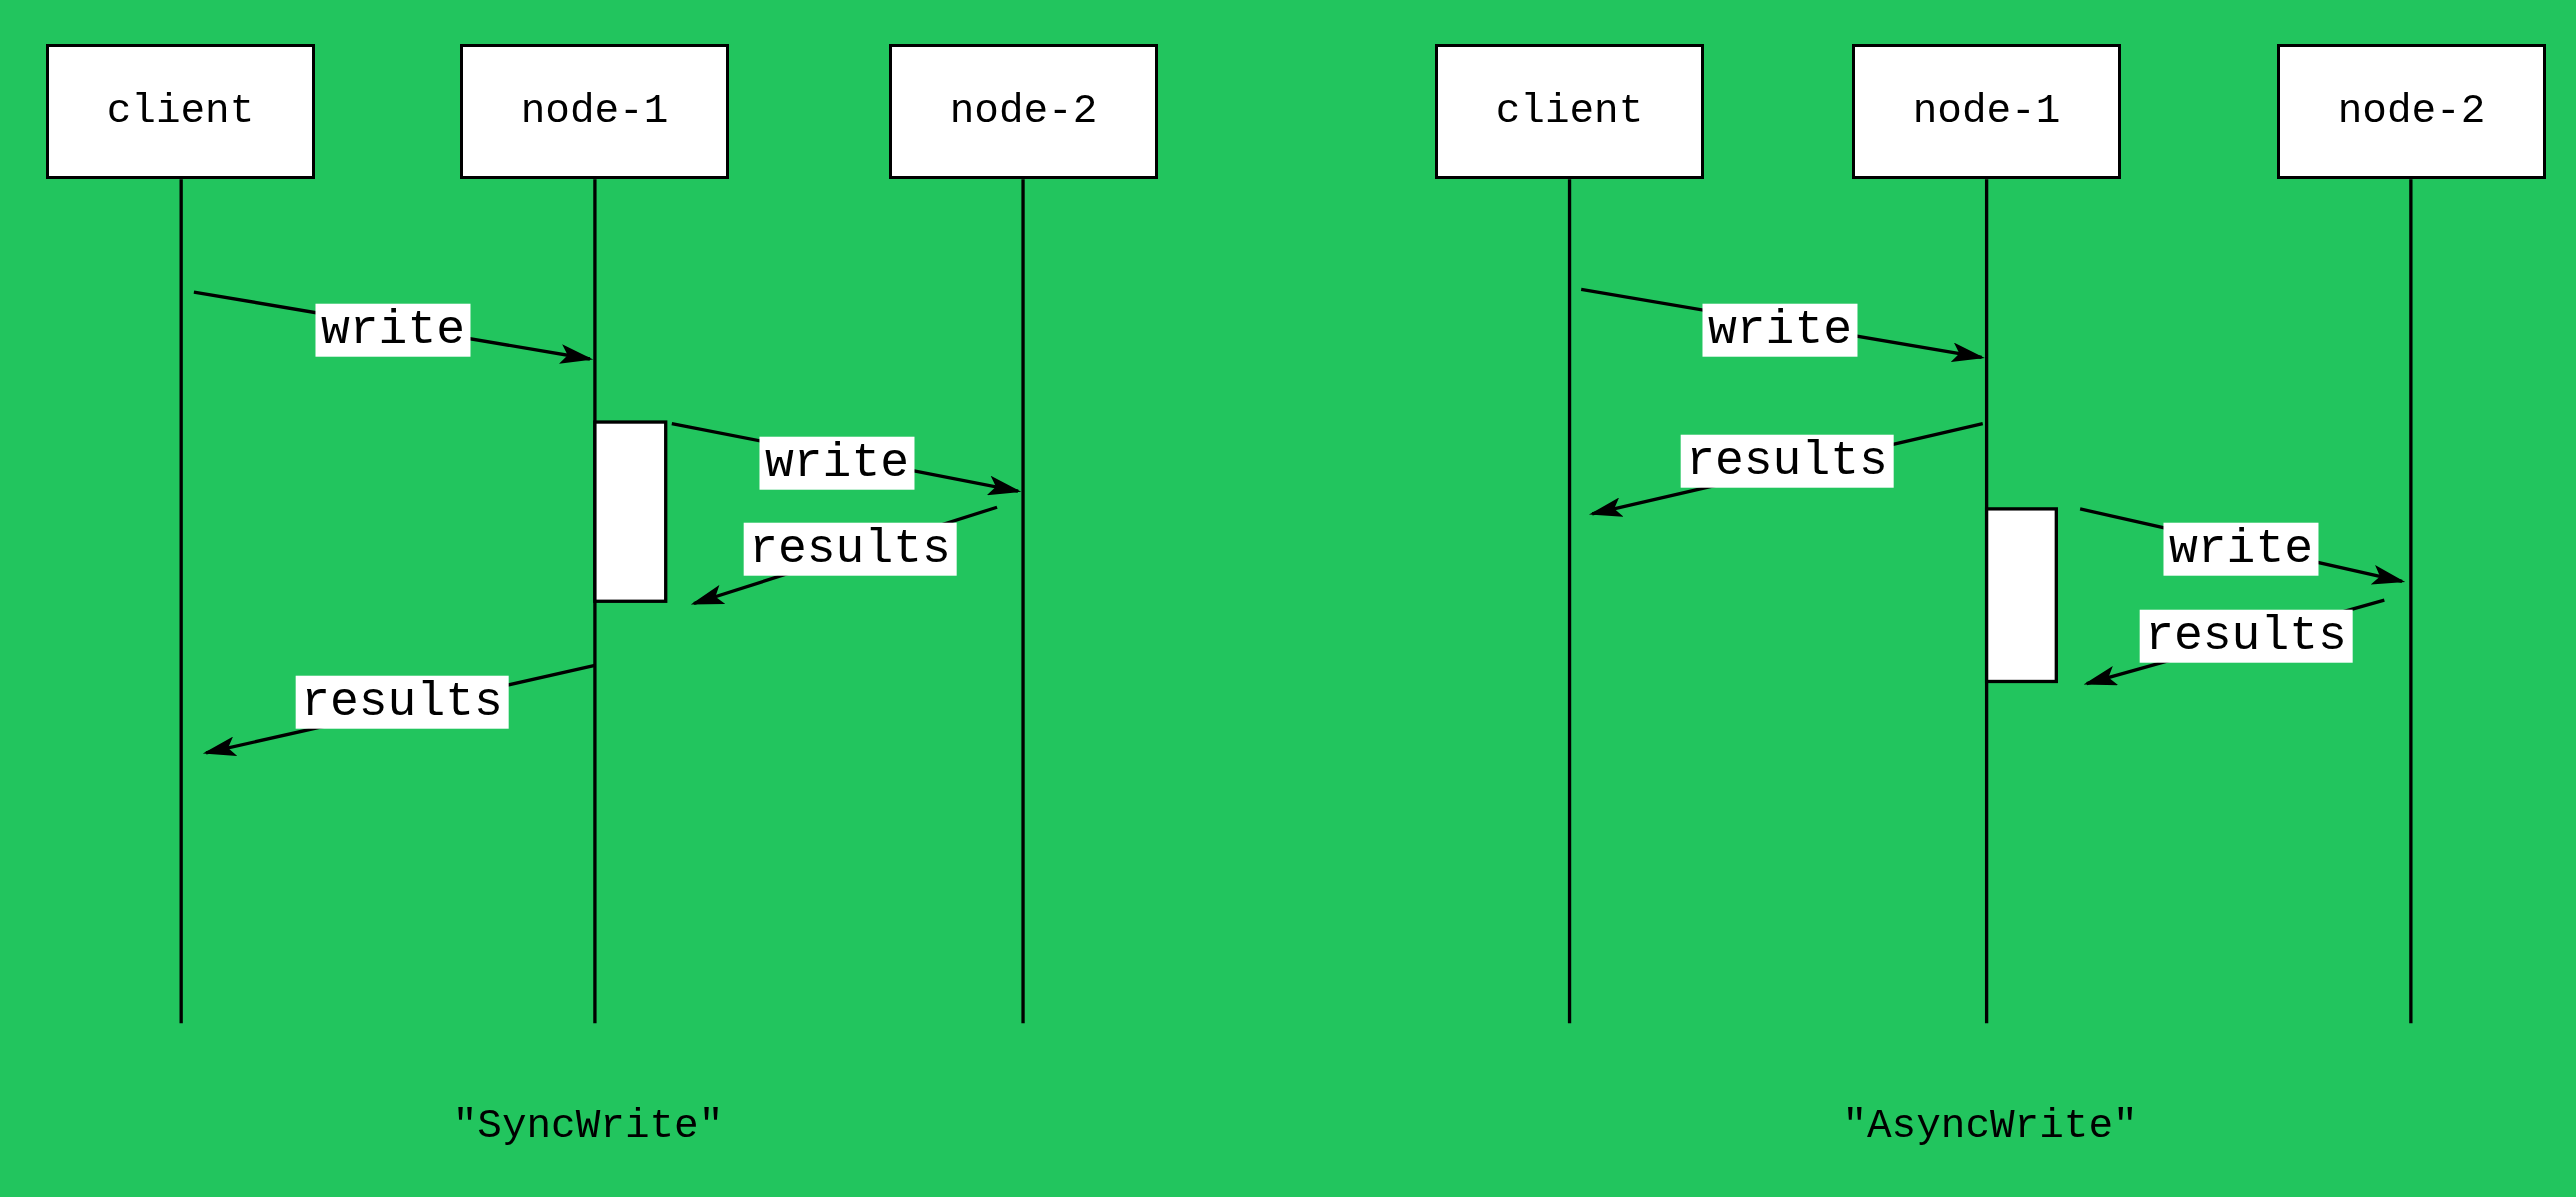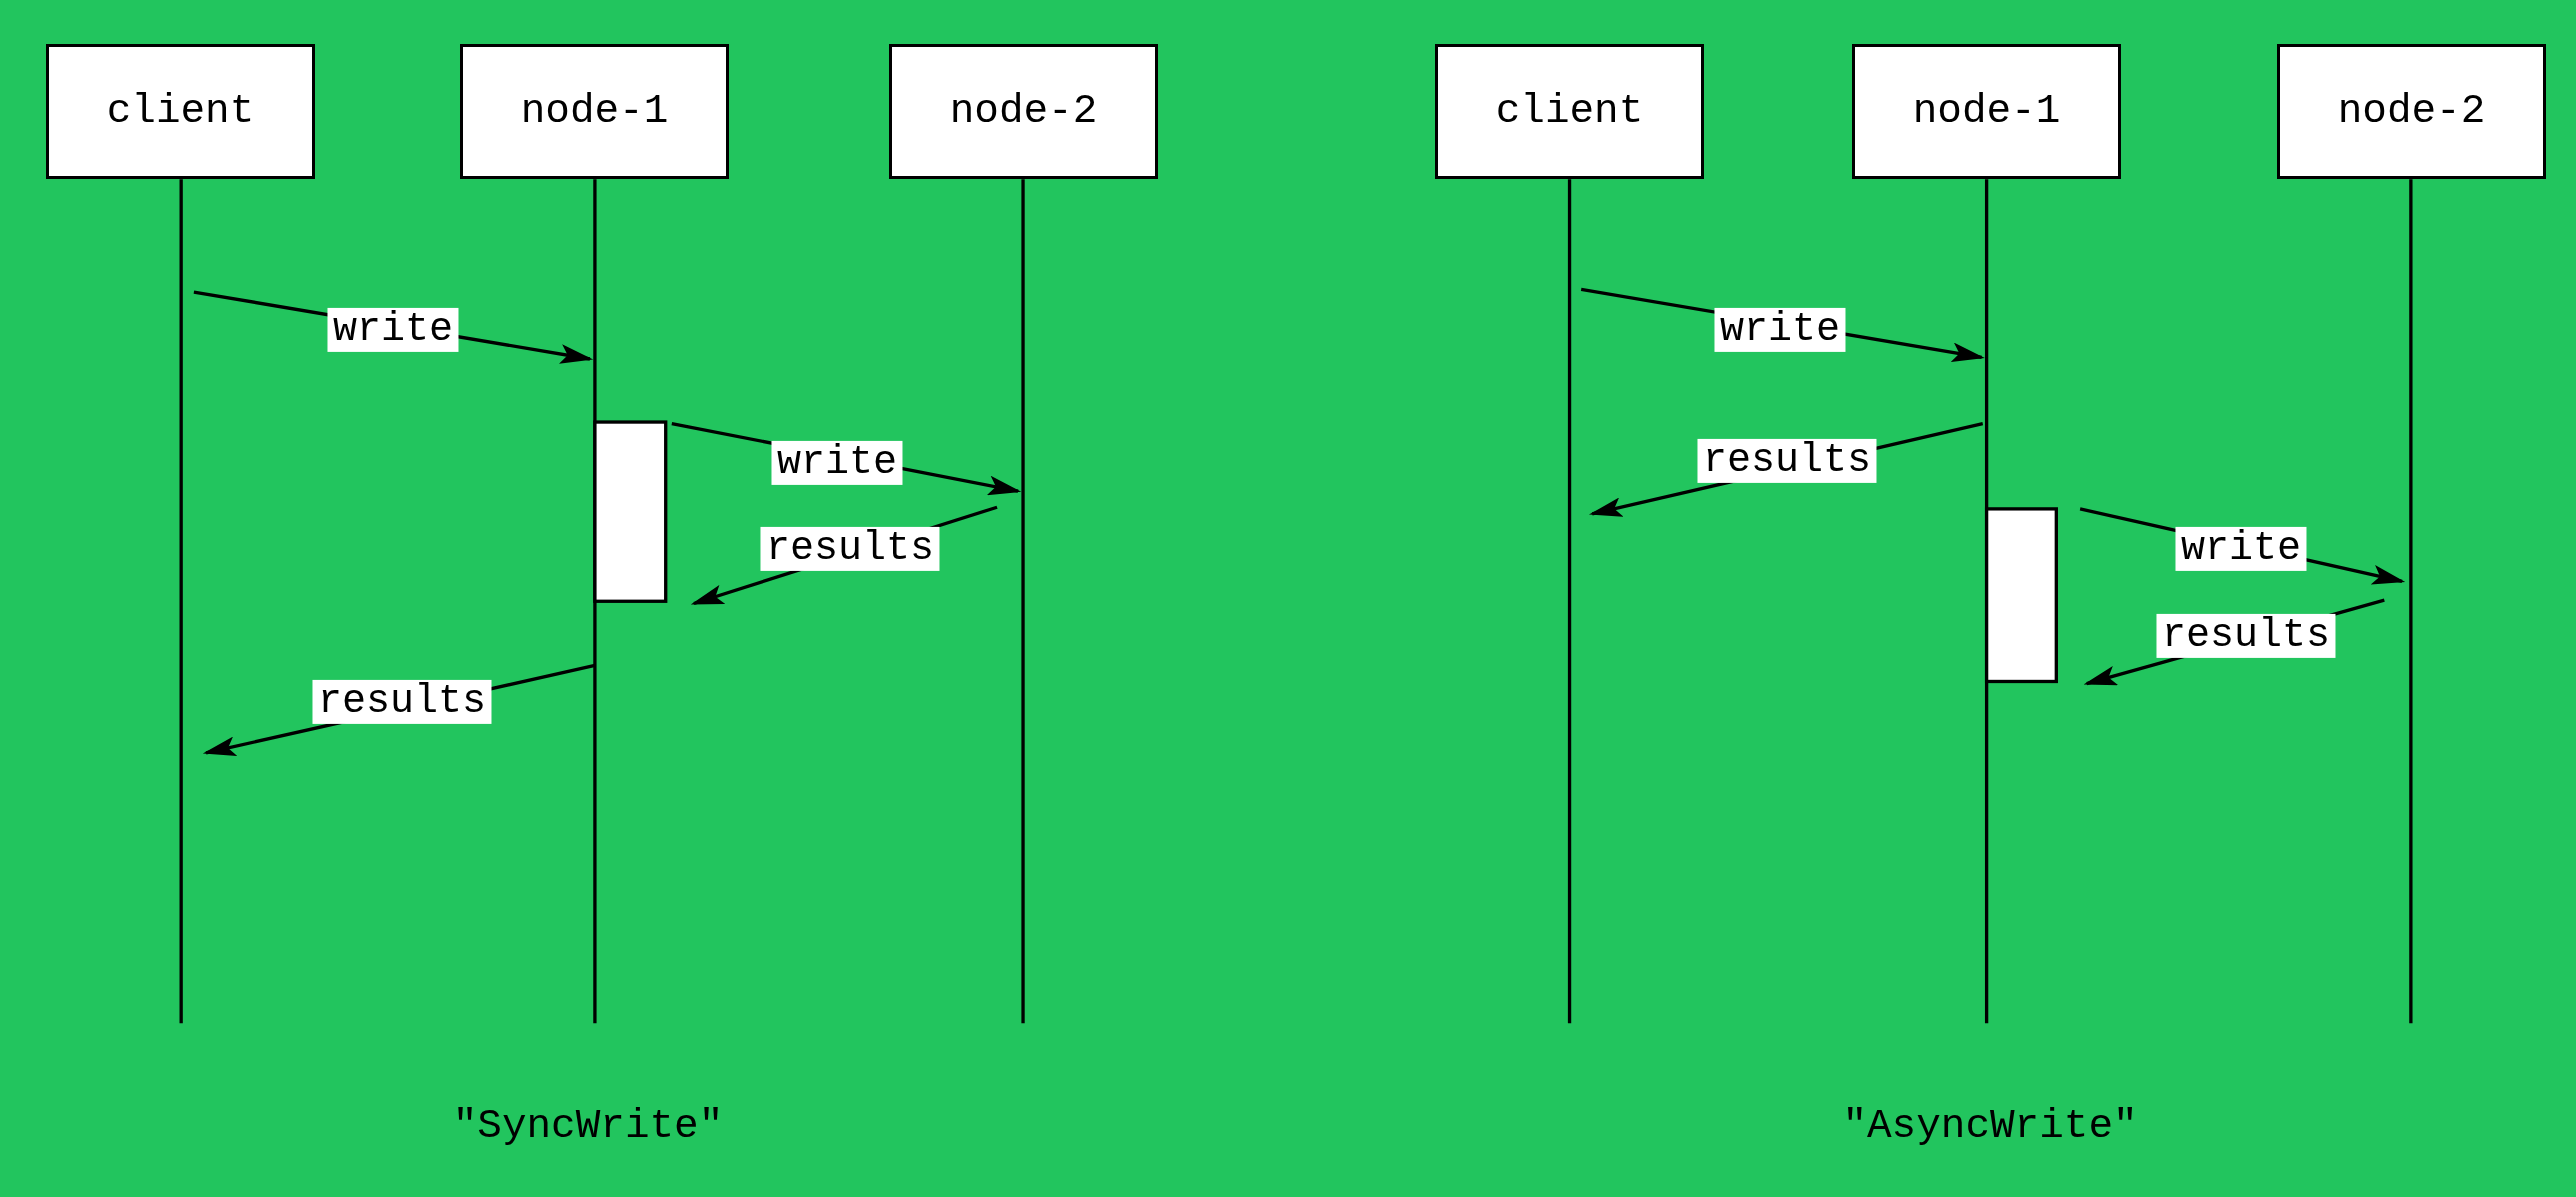--- a/index.html
+++ b/index.html
@@ -33,21 +33,21 @@
     align-items: center;
     justify-content: center;
     font-size: 41px;
     line-height: 1;
   }
   .msg-label {
     position: absolute;
     transform: translate(-50%, -50%);
     background: #ffffff;
     padding: 1.1px 5.5px;
-    font-size: 40px;
+    font-size: 48px;
     line-height: 1.05;
     white-space: nowrap;
   }
   .caption {
     position: absolute;
     transform: translate(-50%, -50%);
     font-size: 41px;
     line-height: 1;
     white-space: nowrap;
   }

